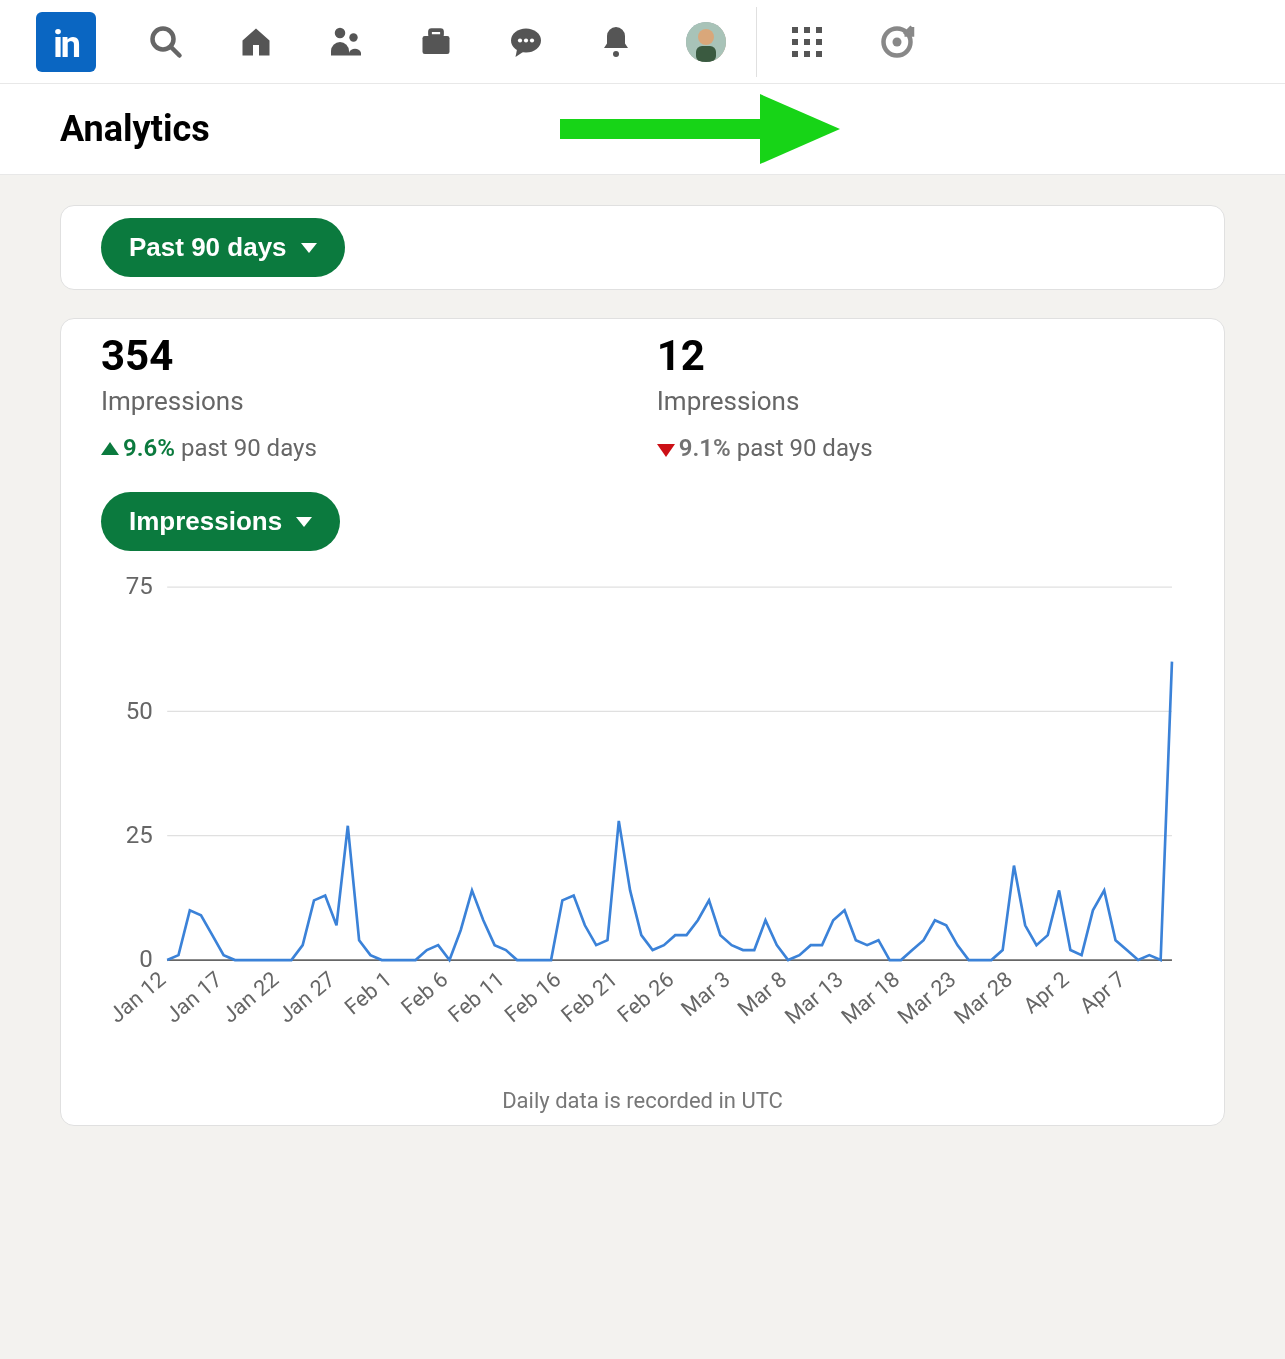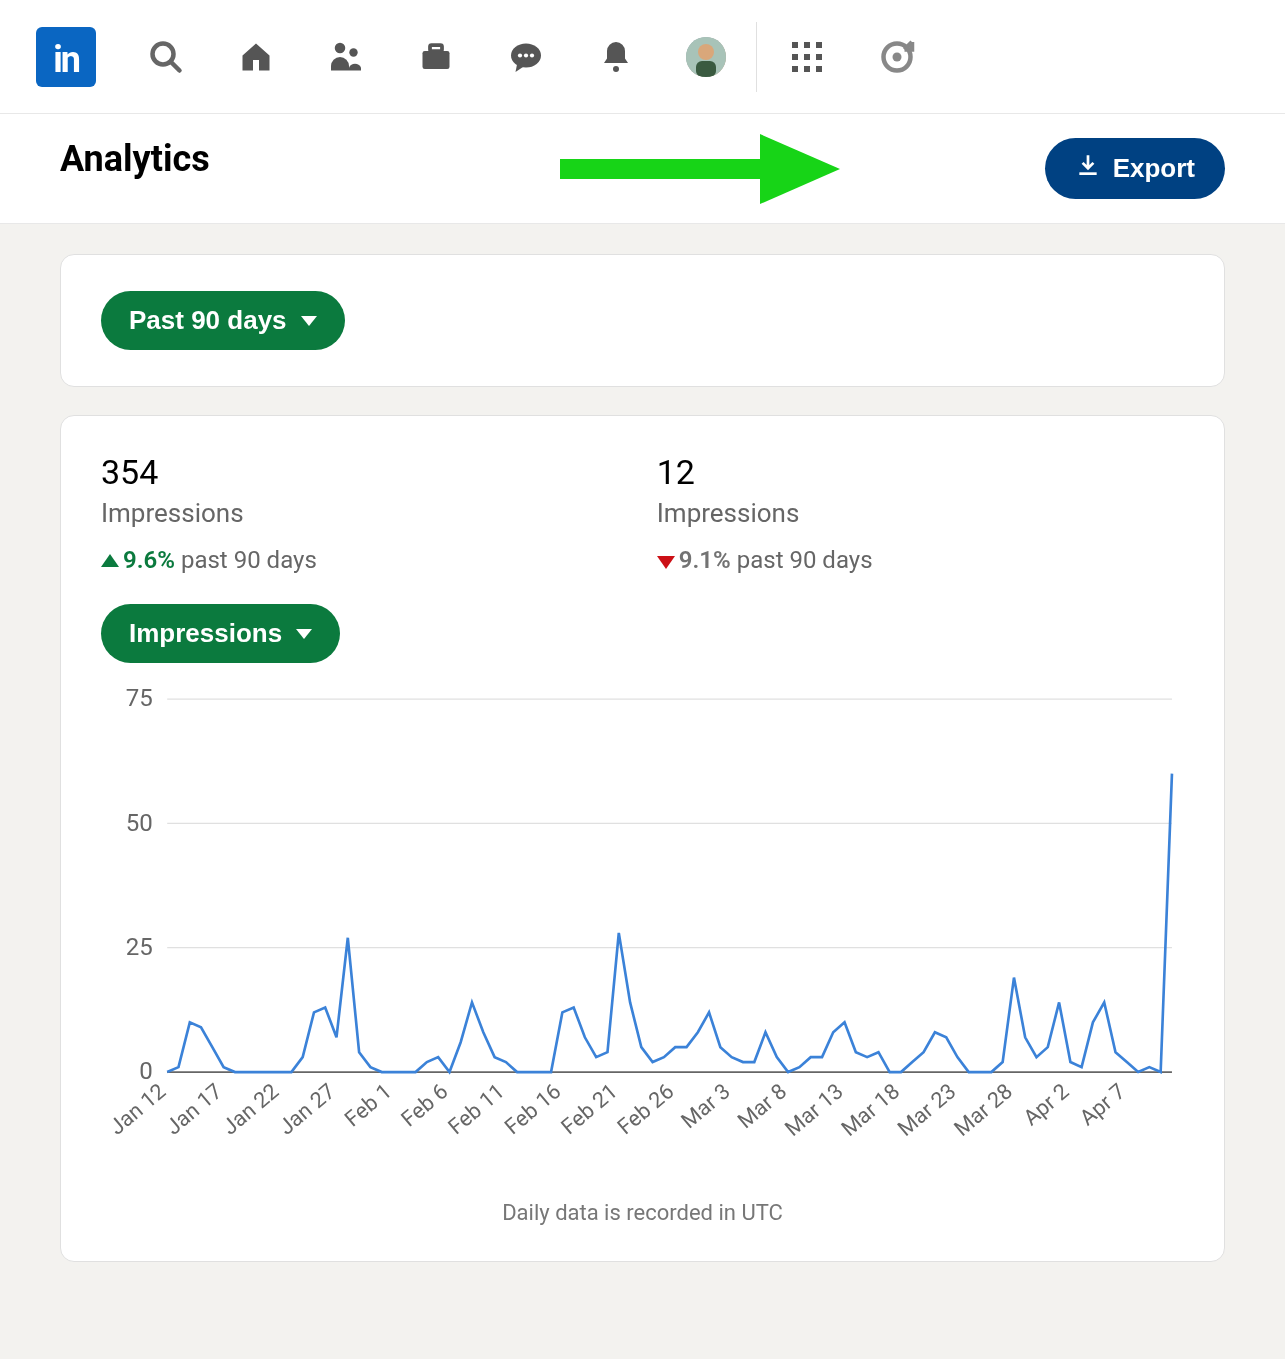--- a/index.html
+++ b/index.html
@@ -5,21 +5,21 @@
   * { box-sizing: border-box; margin: 0; padding: 0; }
   body {
     font-family: -apple-system, BlinkMacSystemFont, "Segoe UI", Roboto, Helvetica, Arial, sans-serif;
     background: #f3f2ef;
     color: #000;
     width: 1285px;
   }
   .topnav {
     background: #fff;
     border-bottom: 1px solid #e8e8e8;
-    height: 114px;
+    height: 84px;
     display: flex;
     align-items: center;
     padding: 0 36px;
   }
   .nav-left { display: flex; align-items: center; gap: 50px; }
   .nav-logo {
     width: 60px; height: 60px;
     background: #0a66c2;
     border-radius: 6px;
     color: #fff;
@@ -68,21 +68,21 @@
   .arrow-annotation {
     position: absolute;
     left: 560px; top: 50%; transform: translateY(-50%);
     pointer-events: none;
   }
   .content { padding: 30px 60px; }
   .card {
     background: #fff;
     border: 1px solid #e0e0e0;
     border-radius: 14px;
-    padding: 36px 40px;
+    padding: 12px 40px;
     margin-bottom: 28px;
   }
   .pill-btn {
     background: #0b7a3e;
     color: #fff;
     border: none;
     border-radius: 40px;
     padding: 14px 28px;
     font-size: 26px;
     font-weight: 600;
@@ -92,21 +92,21 @@
   .pill-btn .caret { width:0;height:0;border-left:8px solid transparent;border-right:8px solid transparent;border-top:10px solid #fff; }
   .section-title-row { display:flex; align-items:center; gap:14px; margin-bottom: 36px; }
   .section-title { font-size: 34px; font-weight: 700; }
   .help-icon {
     width: 28px; height: 28px; border-radius: 50%;
     background: #9a9a9a; color: #fff; font-size: 18px; font-weight: 700;
     display:flex;align-items:center;justify-content:center;
     cursor: pointer;
   }
   .metrics-row { display: flex; gap: 340px; margin-bottom: 30px; }
-  .metric-value { font-size: 34px; font-weight: 400; }
+  .metric-value { font-size: 42px; font-weight: 700; }
   .metric-label { font-size: 26px; color: #666; margin-top: 6px; }
   .metric-change { font-size: 24px; margin-top: 18px; }
   .metric-change .pct { font-weight:600; }
   .up { color: #0b7a3e; }
   .down { color: #737373; }
   .period { color: #666; margin-left: 6px; }
   .tri-up {display:inline-block;width:0;height:0;border-left:9px solid transparent;border-right:9px solid transparent;border-bottom:13px solid #0b7a3e;margin-right:4px;vertical-align:1px;}
   .tri-down {display:inline-block;width:0;height:0;border-left:9px solid transparent;border-right:9px solid transparent;border-top:13px solid #cc1016;margin-right:4px;vertical-align:-1px;}
   .chart-wrap { margin-top: 24px; }
   .chart { width: 100%; }
@@ -196,29 +196,20 @@
     </div>
   </div>
 </div>
 
 <div class="header-row">
   <div class="page-title">Analytics</div>
   <svg class="arrow-annotation" width="280" height="70" viewBox="0 0 280 70">
     <rect x="0" y="25" width="210" height="20" fill="#17d417"></rect>
     <polygon points="200,0 280,35 200,70" fill="#17d417"></polygon>
   </svg>
-  <button class="export-btn">
-    <span>
-      <svg viewBox="0 0 24 24">
-          <path d="M12 3 v11 M7 10 l5 5 l5 -5"></path>
-          <path d="M4 20 h16"></path>
-        </svg>
-    </span>
-    <span>Export</span>
-  </button>
 </div>
 
 <div class="content">
 
   <div class="card">
     <button class="pill-btn">
       <span>Past 90 days</span>
       <span class="caret"></span>
     </button>
   </div>

